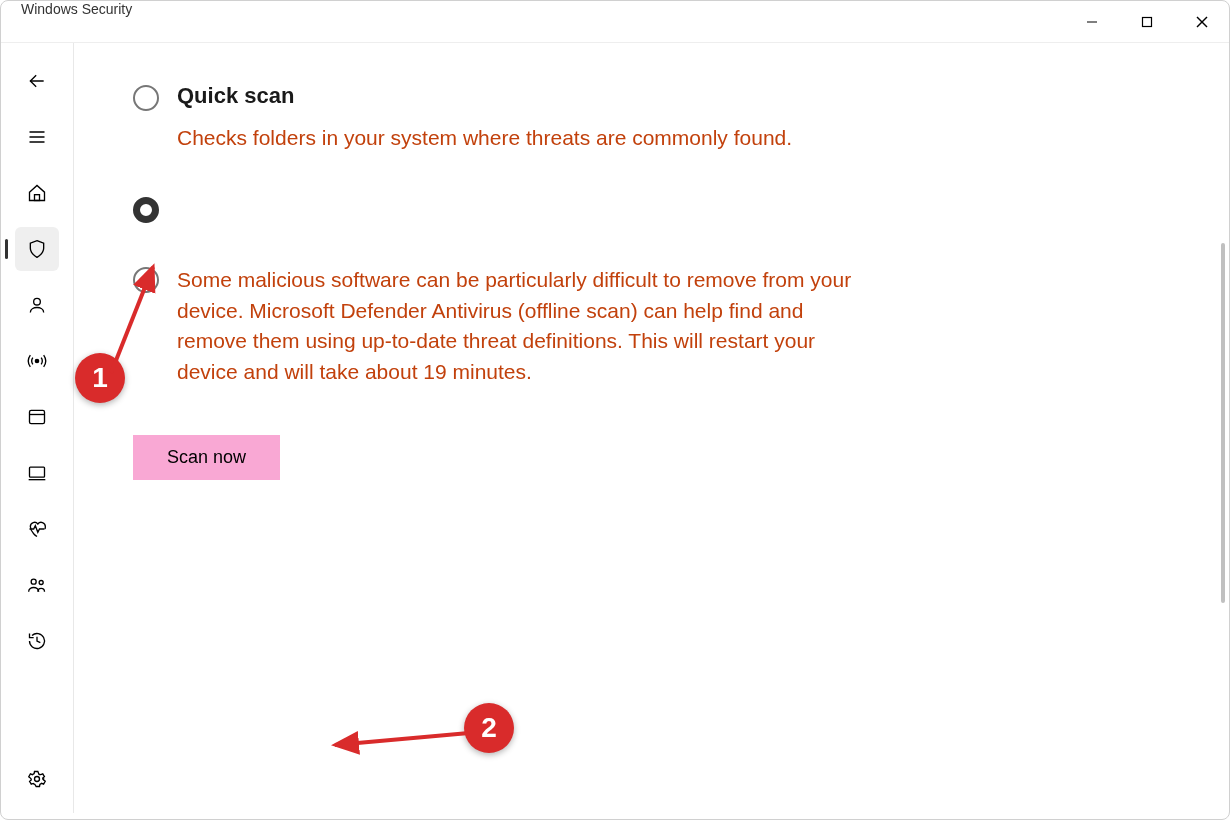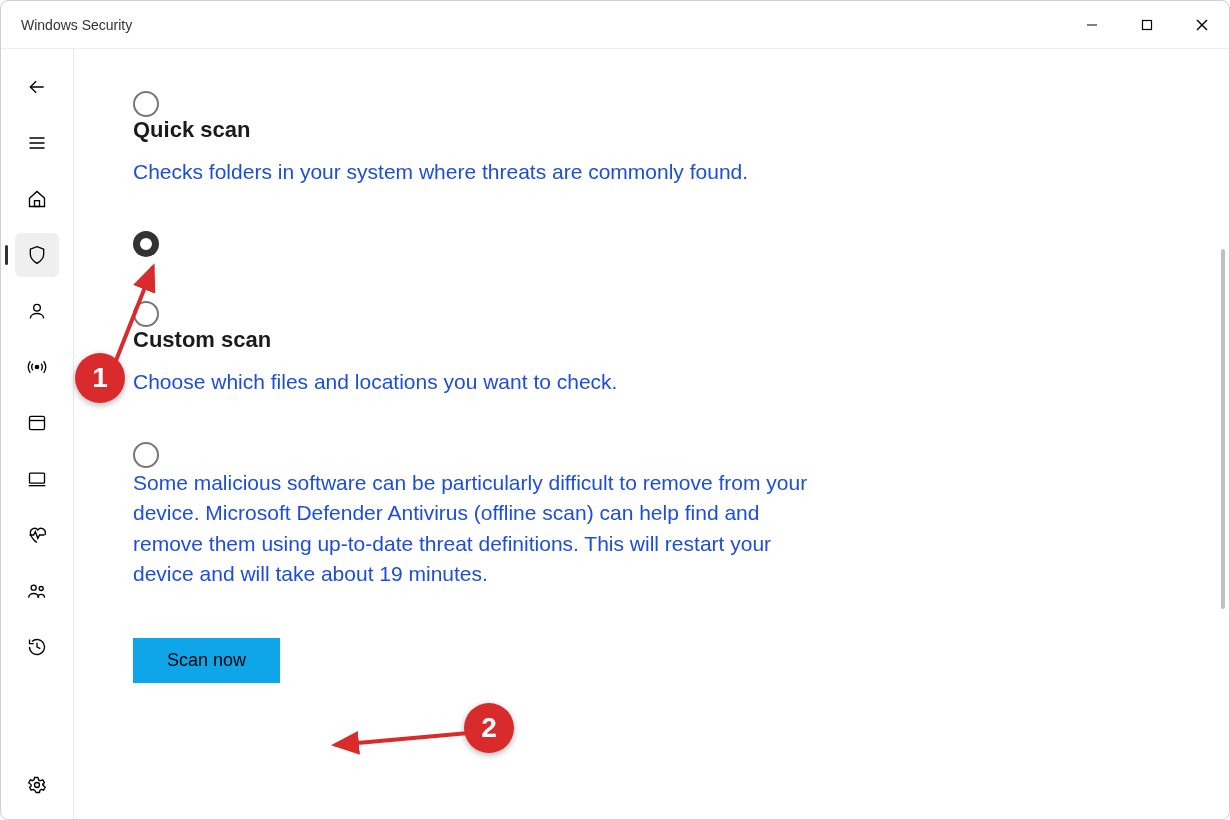--- a/index.html
+++ b/index.html
@@ -5,21 +5,21 @@
     * { box-sizing: border-box; margin: 0; padding: 0; }
     body {
       width: 1230px; height: 820px;
       font-family: "Segoe UI", -apple-system, sans-serif;
       background: #fff; color: #1a1a1a;
       position: relative; overflow: hidden;
       border: 1px solid #d0d0d0; border-radius: 8px;
     }
     
     .titlebar {
-      height: 48px; display: flex; align-items: center;
+      height: 42px; display: flex; align-items: flex-start;
       padding-left: 20px; border-bottom: 1px solid #eee;
       font-size: 14px; color: #333;
     }
     .titlebar .wincontrols {
       margin-left: auto; display: flex; height: 100%;
     }
     .winbtn {
       width: 55px; display: flex; align-items: center; justify-content: center;
       font-size: 14px; cursor: pointer;
     }
@@ -46,36 +46,36 @@
     .pane-border {
       position:absolute; left:0; top:0; bottom:0; width:1px; background:#e8e8e8;
     }
     .vscroll{
       position:absolute; right:4px; top:200px; height:360px; width:4px;
       background:#c0c0c0; border-radius:3px;
     }
     .content {
       padding: 40px 60px 30px 60px; max-width: 900px;
     }
-    .opt { display:flex; gap:0; margin-bottom: 42px; flex-direction: column; }
+    .opt { display:flex; gap:18px; margin-bottom: 42px; }
     .opt .radio {
       width:26px; height:26px; flex:0 0 26px; border-radius:50%;
       border:2px solid #777; background:#fff; margin-top:2px;
     }
     .opt .radio.checked {
       border:7px solid #333;
     }
     .opt .title {
       font-size:22px; font-weight:600; margin-bottom:14px;
     }
     .opt .desc {
-      font-size:21px; color:#1d4ed8; line-height:1.45; max-width: 700px;
+      font-size:21px; color:#c2410c; line-height:1.45; max-width: 700px;
     }
     .scanbtn{
-      display:inline-block; background:#0ea5e9; border:none;
+      display:inline-block; background:#f9a8d4; border:none;
       font-size:18px; padding: 12px 34px; cursor:pointer; margin-top:6px;
       font-family:inherit;
     }
     
     .anno { position:absolute; pointer-events:none; }
     .circle-num{
       width:50px; height:50px; border-radius:50%; background:#d92b2b;
       color:#fff; font-size:28px; font-weight:700; display:flex;
       align-items:center; justify-content:center;
       box-shadow: 0 2px 6px rgba(0,0,0,.3);
@@ -202,27 +202,20 @@
           <div class="desc">Checks folders in your system where threats are commonly found.</div>
         </div>
       </div>
 
       <div class="opt">
         <div class="radio checked"></div>
         <div>
         </div>
       </div>
 
-      <div class="opt">
-        <div class="radio"></div>
-        <div>
-          <div class="title">Custom scan</div>
-          <div class="desc">Choose which files and locations you want to check.</div>
-        </div>
-      </div>
 
       <div class="opt">
         <div class="radio"></div>
         <div>
           <div class="desc">Some malicious software can be particularly difficult to remove from your device. Microsoft Defender Antivirus (offline scan) can help find and remove them using up-to-date threat definitions. This will restart your device and will take about 19 minutes.</div>
         </div>
       </div>
 
       <button class="scanbtn">Scan now</button>
     </div>

